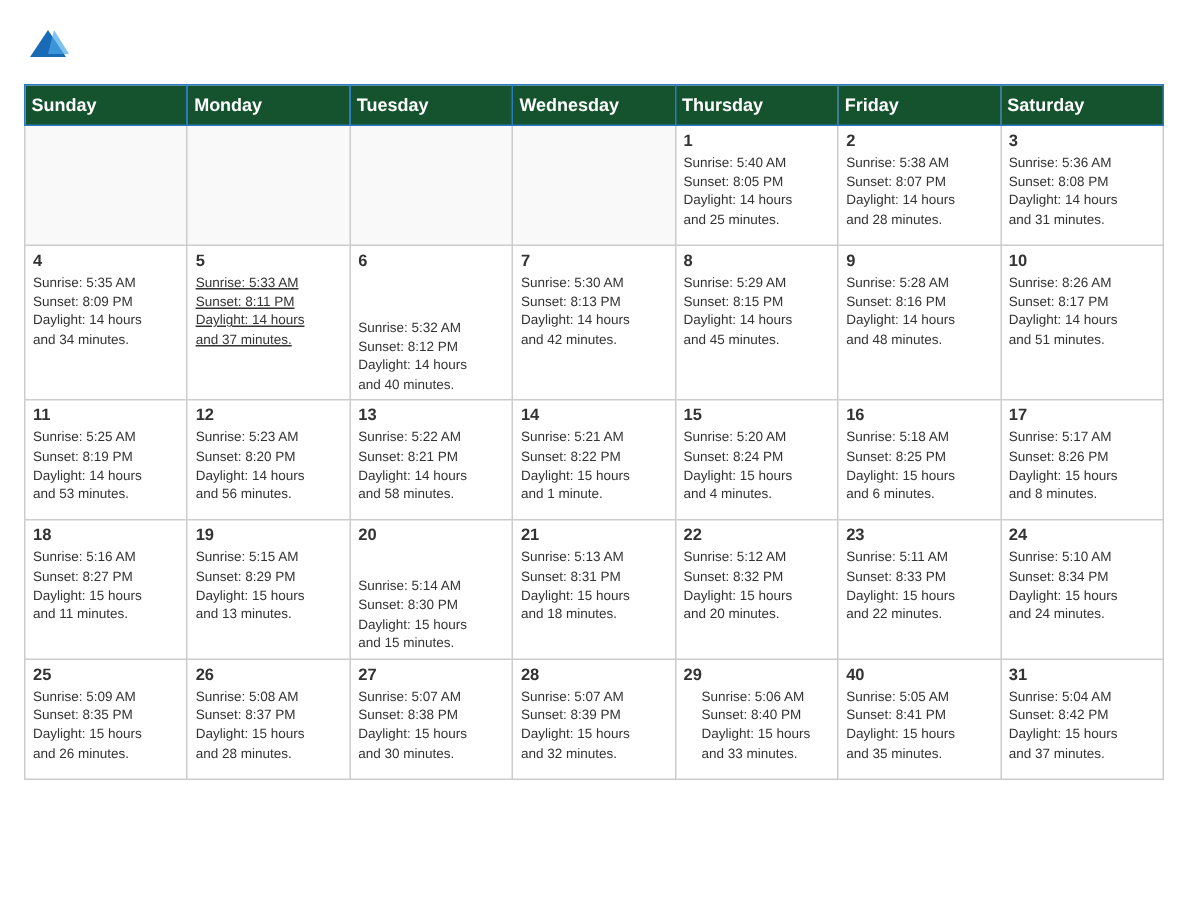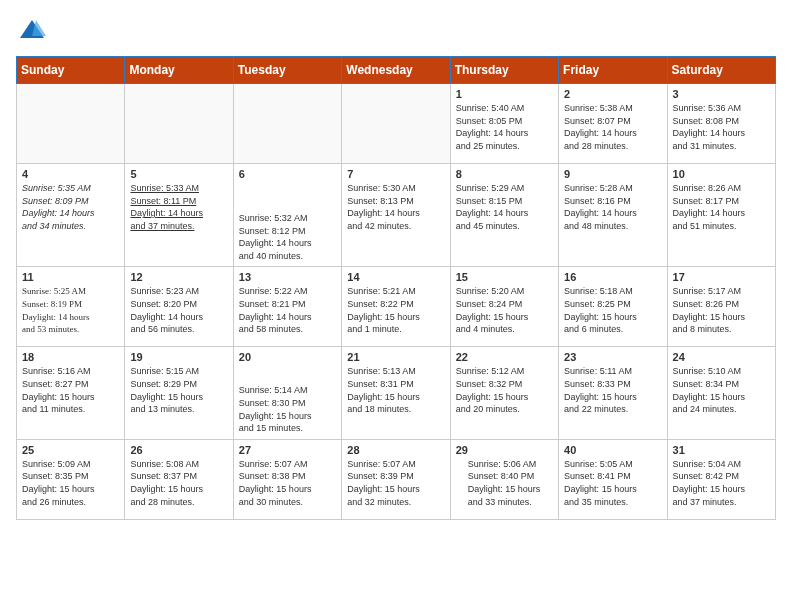--- a/index.html
+++ b/index.html
@@ -46,21 +46,21 @@
     .location-title {
       font-size: 14px;
       color: #333;
     }
     table {
       width: 100%;
       border-collapse: collapse;
       table-layout: fixed;
     }
     th {
-      background-color: #c2410c;
+      background-color: #14532d;
       color: #fff;
       font-size: 12px;
       font-weight: bold;
       padding: 6px 4px;
       text-align: left;
       border: 1px solid #2a7bc4;
     }
     td {
       border: 1px solid #ccc;
       vertical-align: top;
@@ -143,21 +143,21 @@
           <span class="day-number">3</span>
           <div class="cell-text" style="white-space: pre-line;">Sunrise: 5:36 AM
 Sunset: 8:08 PM
 Daylight: 14 hours
 and 31 minutes.</div>
         </td>
       </tr>
       <tr>
         <td>
           <span class="day-number">4</span>
-          <div class="cell-text" style="white-space: pre-line; font-style: italic;">Sunrise: 5:35 AM
+          <div class="cell-text" style="white-space: pre-line;">Sunrise: 5:35 AM
 Sunset: 8:09 PM
 Daylight: 14 hours
 and 34 minutes.</div>
         </td>
         <td>
           <span class="day-number">5</span>
           <div class="cell-text" style="white-space: pre-line; text-decoration: underline;">Sunrise: 5:33 AM
 Sunset: 8:11 PM
 Daylight: 14 hours
 and 37 minutes.</div>
@@ -194,21 +194,21 @@
           <span class="day-number">10</span>
           <div class="cell-text" style="white-space: pre-line;">Sunrise: 8:26 AM
 Sunset: 8:17 PM
 Daylight: 14 hours
 and 51 minutes.</div>
         </td>
       </tr>
       <tr>
         <td>
           <span class="day-number">11</span>
-          <div class="cell-text" style="white-space: pre-line; font-family: Liberation Serif, serif;">Sunrise: 5:25 AM
+          <div class="cell-text" style="white-space: pre-line;">Sunrise: 5:25 AM
 Sunset: 8:19 PM
 Daylight: 14 hours
 and 53 minutes.</div>
         </td>
         <td>
           <span class="day-number">12</span>
           <div class="cell-text" style="white-space: pre-line;">Sunrise: 5:23 AM
 Sunset: 8:20 PM
 Daylight: 14 hours
 and 56 minutes.</div>

